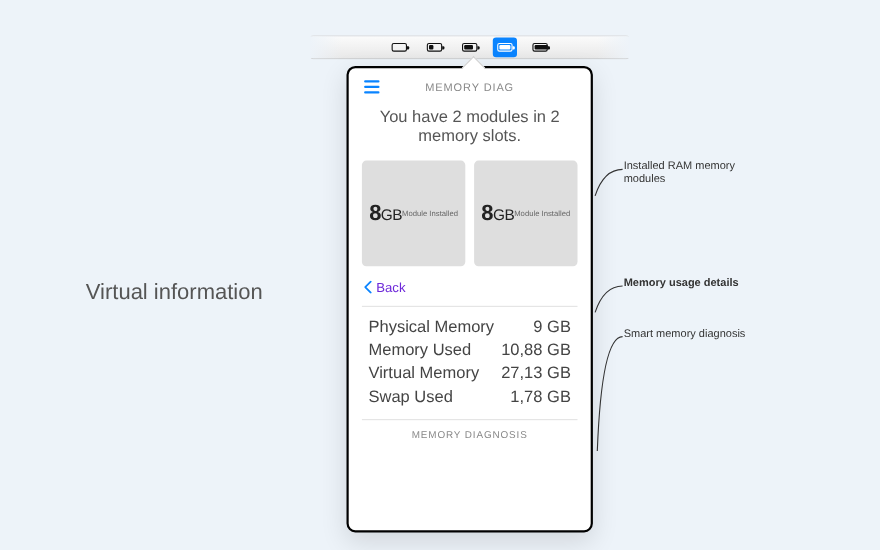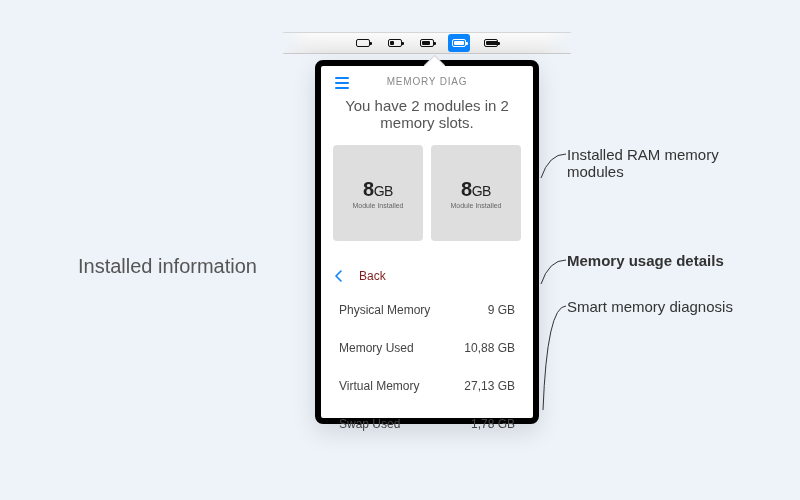--- a/index.html
+++ b/index.html
@@ -78,23 +78,23 @@
   .mb-item.active .battery { border-color: #fff; }
   .mb-item.active .battery::after { background: #fff; }
   .mb-item.active .battery .fill { background: #fff; }
 
   
   .popover {
     position: absolute;
     left: 315px;
     top: 60px;
     width: 224px;
-    height: 364px;
+    height: 424px;
     background: #fff;
-    border: 6px solid #000000;
+    border: 2px solid #000000;
     border-radius: 8px;
     box-shadow: 0 8px 24px rgba(0,0,0,0.12);
     padding: 10px 12px 8px 12px;
     display: flex;
     flex-direction: column;
   }
   .popover::before {
     content: "";
     position: absolute;
     top: -8px;
@@ -139,55 +139,54 @@
   .modules {
     display: flex;
     gap: 8px;
     justify-content: center;
     margin-bottom: 12px;
   }
   .module {
     width: 96px; height: 96px;
     background: #dedede;
     border-radius: 4px;
-    display: flex; flex-direction: column;
+    display: flex; flex-direction: row;
     align-items: center; justify-content: center;
   }
   .module .size {
     font-size: 20px;
     font-weight: 600;
     color: #222;
     letter-spacing: -0.5px;
   }
   .module .size .unit { font-size: 14px; font-weight: 500; }
   .module .sub {
     font-size: 7px;
     color: #666;
     margin-top: 1px;
   }
 
   .back {
     display: flex; align-items: center;
-    gap: 16px;
-    color: #7f1d1d;
+    gap: 3px;
+    color: #6d28d9;
     font-size: 12px;
     margin-bottom: 6px;
     padding-left: 2px;
     cursor: pointer;
-    margin-top: 16px;
   }
   .back svg { width: 8px; height: 12px; }
 
   .hr { height: 1px; background: #e3e3e3; margin: 4px 0 10px 0; }
 
   .stats {
     display: grid;
     grid-template-columns: 1fr auto;
-    row-gap: 24px;
-    font-size: 12px;
+    row-gap: 4px;
+    font-size: 15px;
     color: #444;
     padding: 0 6px;
   }
   .stats .label { }
   .stats .value { text-align: right; color: #444; }
 
   .hr2 { height: 1px; background: #e3e3e3; margin: 12px 0 8px 0; }
 
   .diag-title {
     font-size: 9px;
@@ -199,29 +198,29 @@
   .diag-text {
     font-size: 9.5px;
     color: #666;
     text-align: center;
     line-height: 1.35;
   }
 
   
   .anno {
     position: absolute;
-    font-size: 15px;
+    font-size: 10px;
     color: #333;
     font-weight: 300;
   }
 </style>
 </head>
 <body>
 
-<div class="left-caption">Installed information</div>
+<div class="left-caption">Virtual information</div>
 
 <div class="menubar">
   <div class="mb-item">
       <span class="battery">
         <span class="fill" style="width:0%"></span>
       </span>
     </div>
   <div class="mb-item">
       <span class="battery">
         <span class="fill" style="width:33%"></span>
@@ -282,20 +281,21 @@
     <div class="label">Memory Used</div>
     <div class="value">10,88 GB</div>
     <div class="label">Virtual Memory</div>
     <div class="value">27,13 GB</div>
     <div class="label">Swap Used</div>
     <div class="value">1,78 GB</div>
   </div>
 
   <div class="hr2"></div>
 
+  <div class="diag-title">MEMORY DIAGNOSIS</div>
 </div>
 
 <div class="anno" style="left:567px; top:146px; width:180px; white-space:pre-line;">Installed RAM memory
 modules</div>
 <svg style="position:absolute; left:539px; top:148px;" width="30" height="40">
   <path d="M27 6 Q10 6 2 30" stroke="#333" stroke-width="1" fill="none"></path>
 </svg>
 
 <div class="anno" style="left:567px; top:252px;font-weight:bold;">Memory usage details</div>
 <svg style="position:absolute; left:539px; top:254px;" width="30" height="40">

